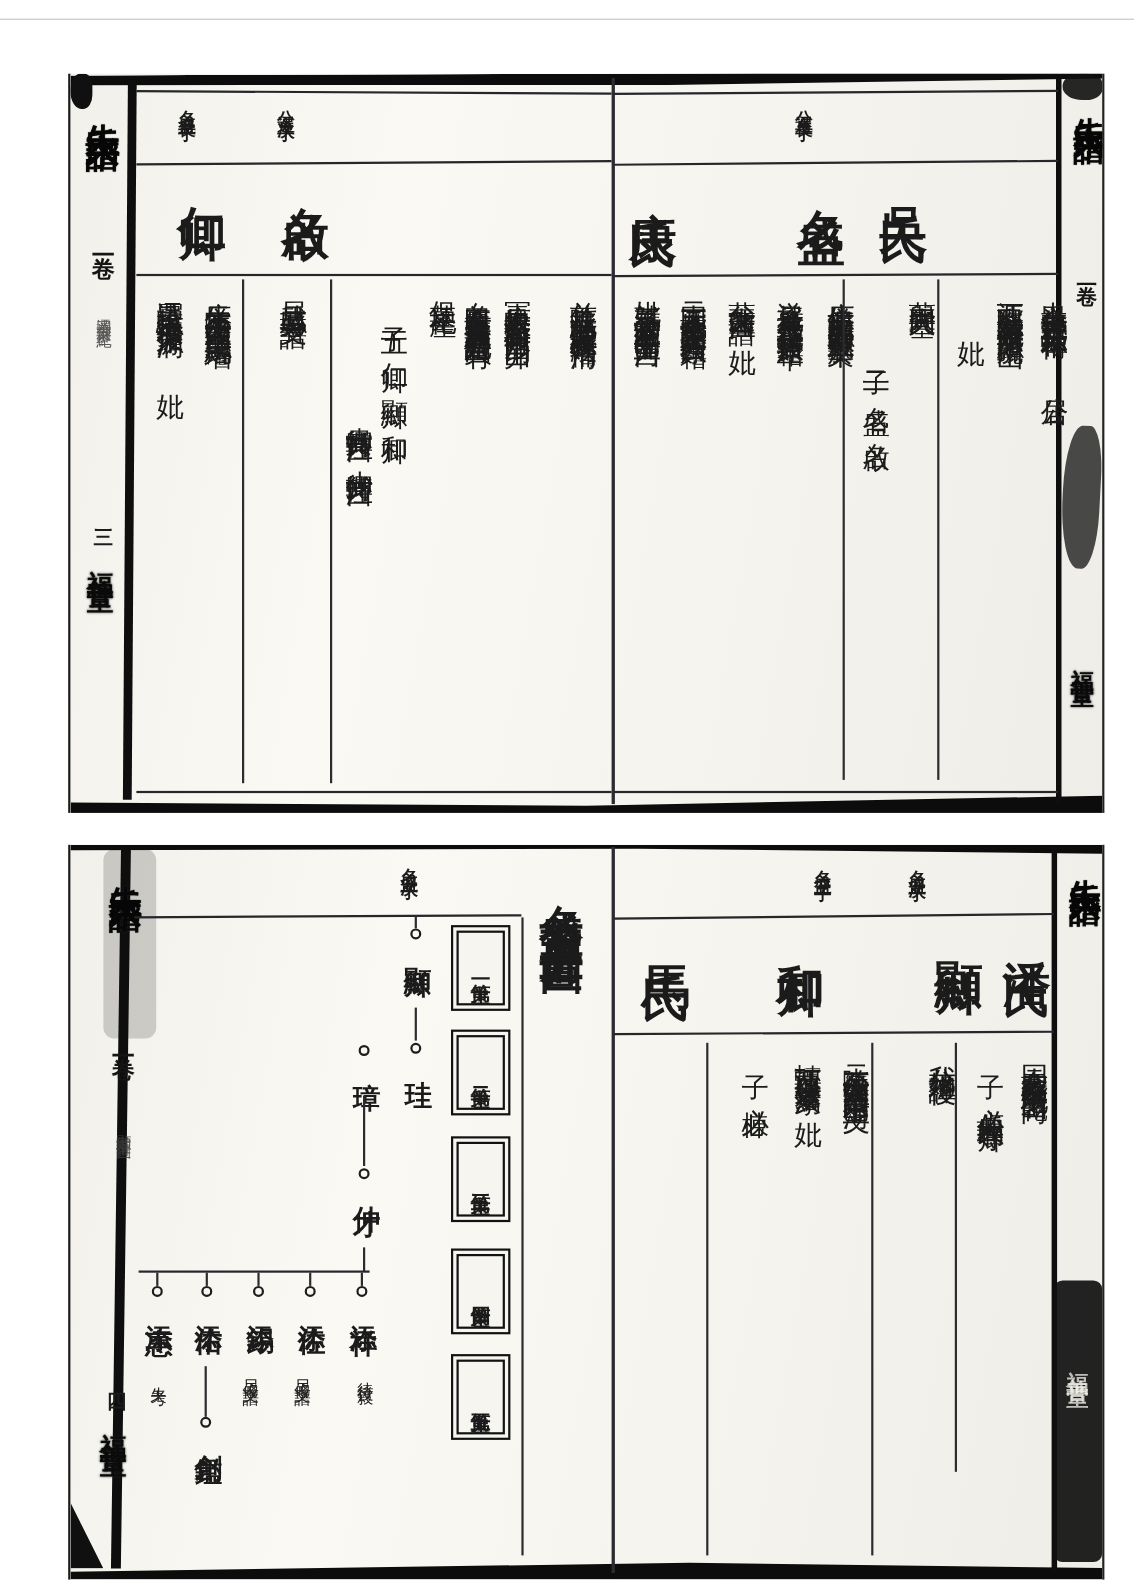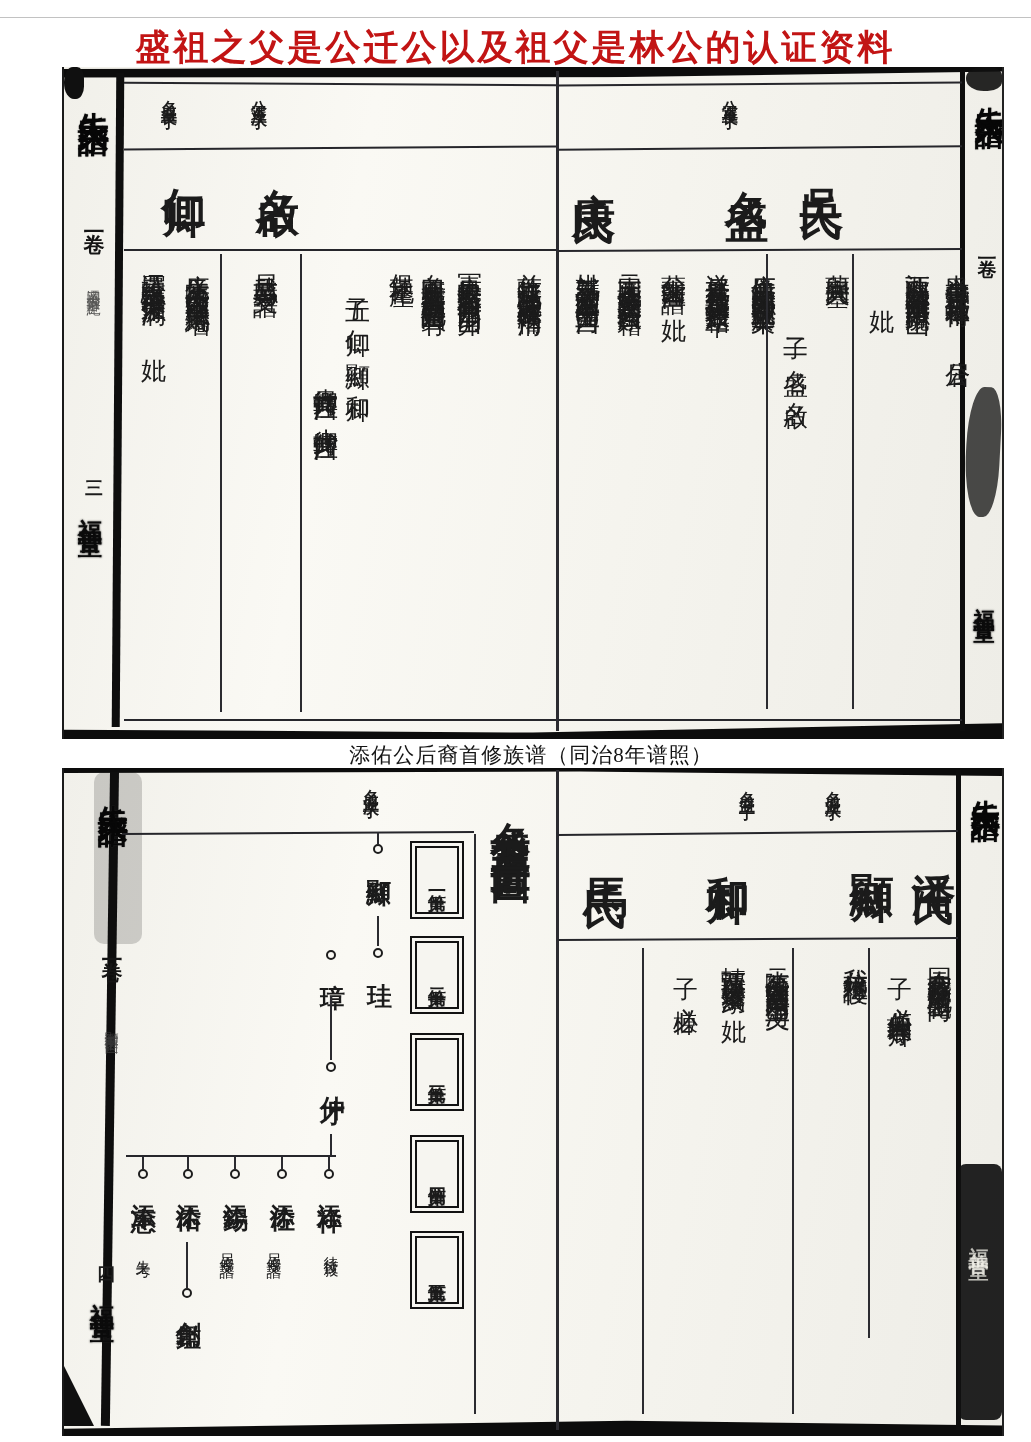--- a/index.html
+++ b/index.html
@@ -41,21 +41,20 @@
   .sp-sub{font-size:14px;letter-spacing:2px;color:#3c3c3c;opacity:.85;}
   .sp-num{font-size:18px;font-weight:bold;color:#1c1c1c;}
   .sp-hall{font-size:24px;font-weight:bold;letter-spacing:7px;color:#0b0b0b;
         text-shadow:0 0 2px #222;}
 </style>
 </head>
 <body>
 
 <div class="page">
   <div class="topline"></div>
-  <div class="main-title">盛祖之父是公迁公以及祖父是林公的认证资料</div>
 
   <div class="scan" style="top:67px;height:672px;">
     <div class="band" style="top:0;height:11px;transform:skewY(-0.2deg);
          clip-path:polygon(0 0,100% 0,100% 55%,58% 95%,0 80%);"></div>
     <div class="band" style="bottom:0;height:17px;
          clip-path:polygon(0 45%,50% 62%,100% 8%,100% 100%,0 100%);"></div>
     <div class="fold" style="left:50px;top:6px;bottom:12px;width:8px;transform:rotate(0.4deg);"></div>
     <div class="fold" style="left:896px;top:4px;bottom:8px;width:5px;"></div>
     <div class="vline" style="left:492px;top:4px;height:660px;width:2.5px;"></div>
     <div class="blob" style="left:0;top:0;width:20px;height:32px;"></div>
@@ -111,21 +110,20 @@
       <div class="vtext col" style="left:186px;top:285px;height:312px;">貴卿轉江西　少卿轉江西</div>
       <div class="vtext col" style="left:126px;top:171px;">居武昌縣另著支譜</div>
       <div class="vtext col" style="left:58px;top:171px;">庠生元末隨父母由江西樂平縣落馬墻</div>
       <div class="vtext col" style="left:14px;top:171px;">遷羅邑騾走河後分徙朱源洞　　妣</div>
       <div class="vline" style="left:176px;top:171px;height:458px;"></div>
       <div class="vline" style="left:96px;top:171px;height:458px;"></div>
       <div class="hline" style="left:0;top:636px;width:432px;"></div>
     </div>
   </div>
 
-  <div class="caption">添佑公后裔首修族谱（同治8年谱照）</div>
 
   <div class="scan" style="top:768px;height:668px;">
     <div class="band" style="top:0;height:9px;
          clip-path:polygon(0 0,100% 0,100% 90%,55% 40%,0 55%);"></div>
     <div class="band" style="bottom:0;height:18px;
          clip-path:polygon(0 60%,60% 15%,100% 42%,100% 100%,0 100%);"></div>
     <div class="fold" style="left:46px;top:4px;bottom:10px;width:9px;transform:rotate(0.8deg);transform-origin:top;"></div>
     <div class="fold" style="left:892px;top:2px;bottom:6px;width:5px;"></div>
     <div class="vline" style="left:492px;top:2px;height:660px;width:2.5px;"></div>
     <div class="blob" style="left:30px;top:4px;width:48px;height:172px;opacity:.18;border-radius:10px;"></div>

